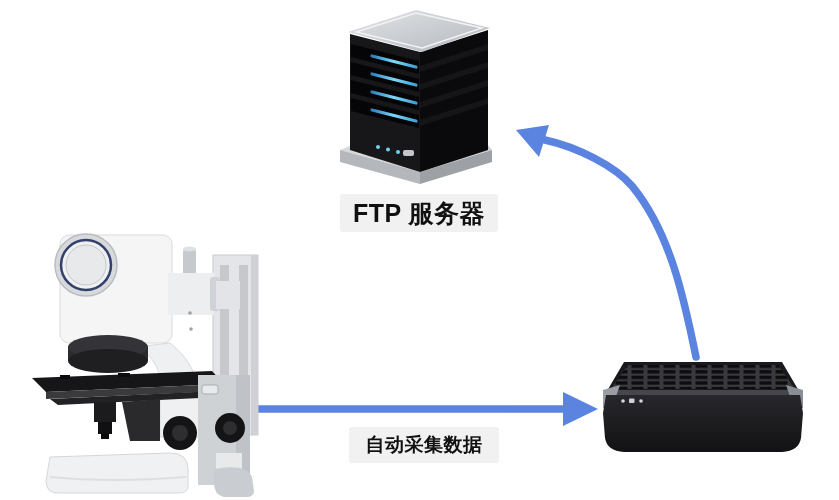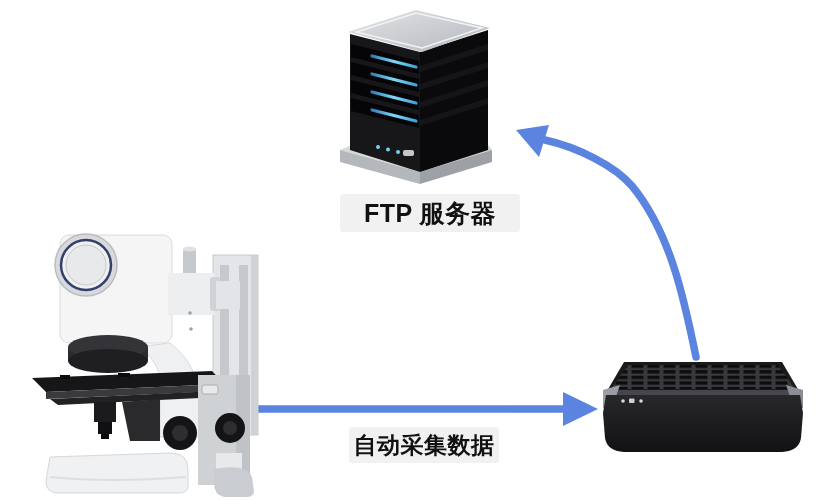--- a/index.html
+++ b/index.html
@@ -10,23 +10,23 @@
   .node{position:absolute;z-index:2;}
   .node-microscope{left:20px;top:225px;width:250px;height:275px;}
   .node-server{left:338px;top:4px;width:160px;height:185px;}
   .node-device{left:598px;top:358px;width:210px;height:100px;}
   .arrows{position:absolute;left:0;top:0;z-index:1;}
   .label{
     position:absolute;z-index:3;display:flex;align-items:center;justify-content:center;
     background:#f1f1f2;color:#111111;font-weight:bold;border-radius:3px;
     white-space:nowrap;letter-spacing:0.5px;
   }
-  .label-server {left:340px;top:194px;width:180px;height:38px;font-size:25px;}
+  .label-server {left:340px;top:194px;width:158px;height:38px;font-size:25px;}
   .label-upload {left:592px;top:247px;width:171px;height:35px;font-size:25px;}
-  .label-collect{left:349px;top:427px;width:150px;height:36px;font-size:23px;}
+  .label-collect{left:349px;top:427px;width:150px;height:36px;font-size:19px;}
 </style>
 </head>
 <body>
 
 <div class="canvas">
 
   <svg class="arrows" width="839" height="500" viewBox="0 0 839 500">
 
     <g>
       <path d="M253,409 H564" stroke="#5b83e0" stroke-width="7.5" stroke-linecap="round" fill="none"></path>

